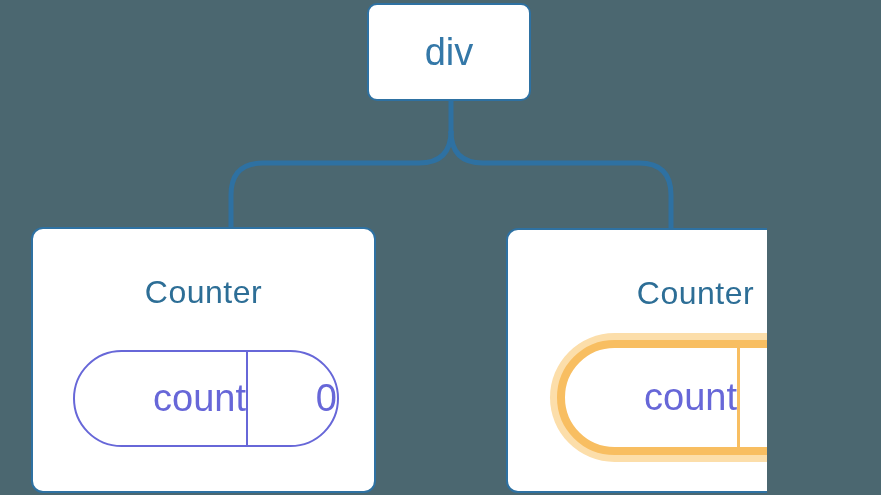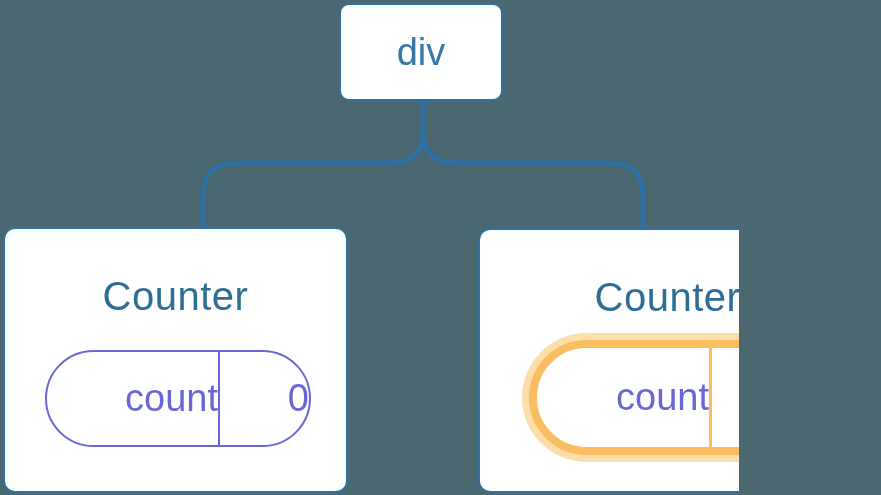--- a/index.html
+++ b/index.html
@@ -5,20 +5,21 @@
   * { margin: 0; padding: 0; box-sizing: border-box; }
   html, body { background: #4B6770; }
   body { font-family: "Liberation Sans", sans-serif; }
 
   .stage {
     position: relative;
     width: 739px;
     height: 495px;
     background: #4B6770;
     overflow: hidden;
+    margin-left: 28px;
   }
 
   .connector { position: absolute; left: 0; top: 0; }
 
   .node-root {
     position: absolute;
     left: 339px; top: 3px;
     width: 164px; height: 98px;
     background: #FFFFFF;
     border: 2px solid #2E71A2;
@@ -34,21 +35,21 @@
     background: #FFFFFF;
     border: 2px solid #2E71A2;
     border-radius: 12px;
   }
   .card-left  { left: 3px;   top: 227px; width: 345px; height: 266px; }
   .card-right { left: 478px; top: 228px; width: 379px; height: 265px; }
 
   .card-title {
     margin-top: 45px;
     text-align: center;
-    font-size: 40px;
+    font-size: 32px;
     font-weight: 500;
     letter-spacing: 0.5px;
     color: #2D6E96;
   }
 
   .pill {
     position: absolute;
     display: flex;
     background: #FFFFFF;
     overflow: hidden;

